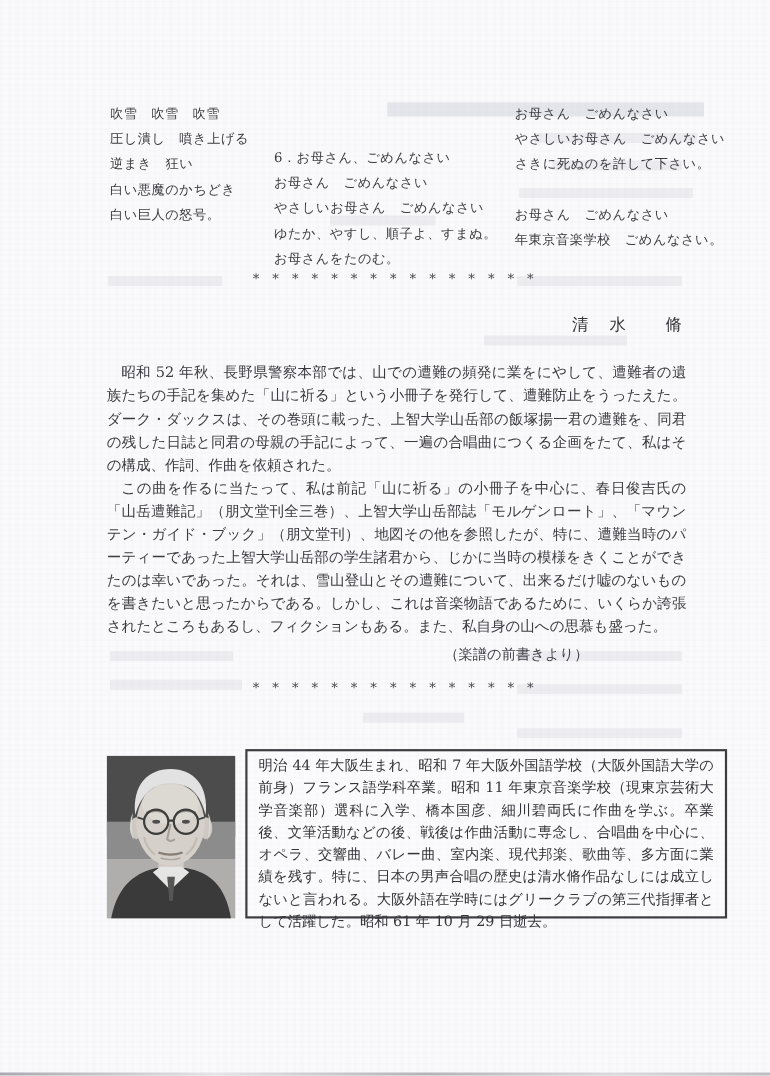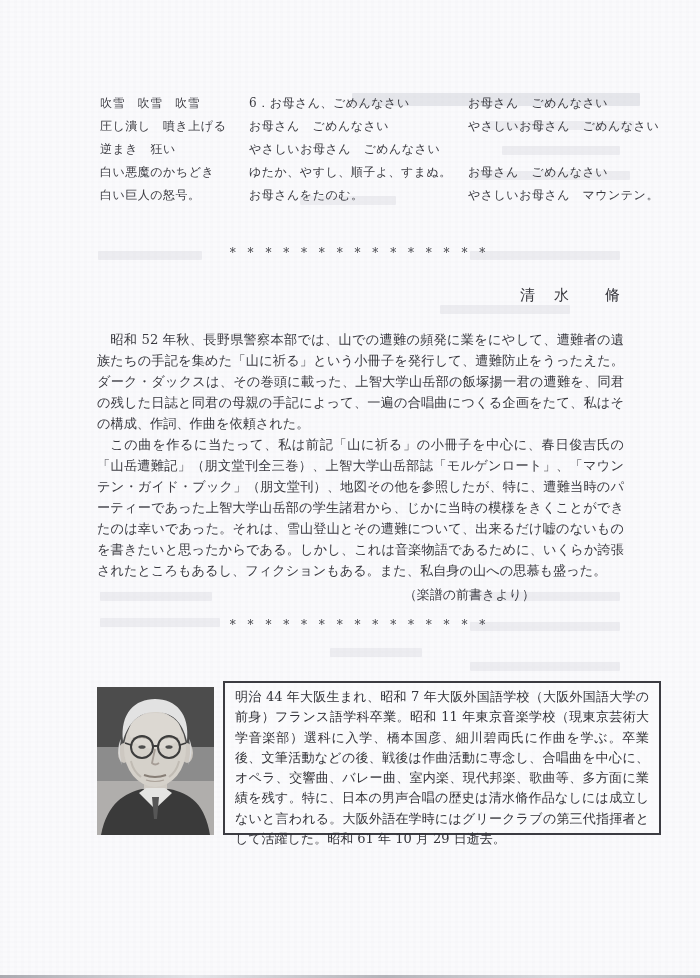--- a/index.html
+++ b/index.html
@@ -30,21 +30,21 @@
   
   .ghost{
     position:absolute;background:rgba(125,130,152,0.10);
     filter:blur(0.6px);border-radius:1px;pointer-events:none;
   }
 
   
   .lyrics-col{position:absolute;top:92px;font-size:12px;}
   .lyr-line{height:23px;line-height:23px;white-space:nowrap;letter-spacing:0.5px;}
   .col1{left:100px;}
-  .col2{left:249px;}
+  .col2{left:249px;margin-top:40px;}
   .col3{left:468px;}
 
   
   .separator{
     position:absolute;left:97px;width:525px;text-align:center;
     font-size:12px;letter-spacing:4px;color:#44444a;
   }
   .sep1{top:246px;}
   .sep2{top:618px;}
 
@@ -119,23 +119,24 @@
     <div class="lyr-line">6．お母さん、ごめんなさい</div>
     <div class="lyr-line">お母さん　ごめんなさい</div>
     <div class="lyr-line">やさしいお母さん　ごめんなさい</div>
     <div class="lyr-line">ゆたか、やすし、順子よ、すまぬ。</div>
     <div class="lyr-line">お母さんをたのむ。</div>
   </div>
 
   <div class="lyrics-col col3">
     <div class="lyr-line">お母さん　ごめんなさい</div>
     <div class="lyr-line">やさしいお母さん　ごめんなさい</div>
+    <div class="lyr-line">さきに死ぬのを許して下さい。</div>
     <div class="lyr-line"></div>
     <div class="lyr-line">お母さん　ごめんなさい</div>
-    <div class="lyr-line">やさしいお母さん　マウンテン。</div>
+    <div class="lyr-line">年東京音楽学校　ごめんなさい。</div>
   </div>
 
   <div class="separator sep1">* * * * * * * * * * * * * * *</div>
 
   <div class="essay-author">清　水　　脩</div>
 
   <div class="essay-body">
     <p>昭和 52 年秋、長野県警察本部では、山での遭難の頻発に業をにやして、遭難者の遺族たちの手記を集めた「山に祈る」という小冊子を発行して、遭難防止をうったえた。ダーク・ダックスは、その巻頭に載った、上智大学山岳部の飯塚揚一君の遭難を、同君の残した日誌と同君の母親の手記によって、一遍の合唱曲につくる企画をたて、私はその構成、作詞、作曲を依頼された。</p>
     <p>この曲を作るに当たって、私は前記「山に祈る」の小冊子を中心に、春日俊吉氏の「山岳遭難記」（朋文堂刊全三巻）、上智大学山岳部誌「モルゲンロート」、「マウンテン・ガイド・ブック」（朋文堂刊）、地図その他を参照したが、特に、遭難当時のパーティーであった上智大学山岳部の学生諸君から、じかに当時の模様をきくことができたのは幸いであった。それは、雪山登山とその遭難について、出来るだけ嘘のないものを書きたいと思ったからである。しかし、これは音楽物語であるために、いくらか誇張されたところもあるし、フィクションもある。また、私自身の山への思慕も盛った。</p>
   </div>

